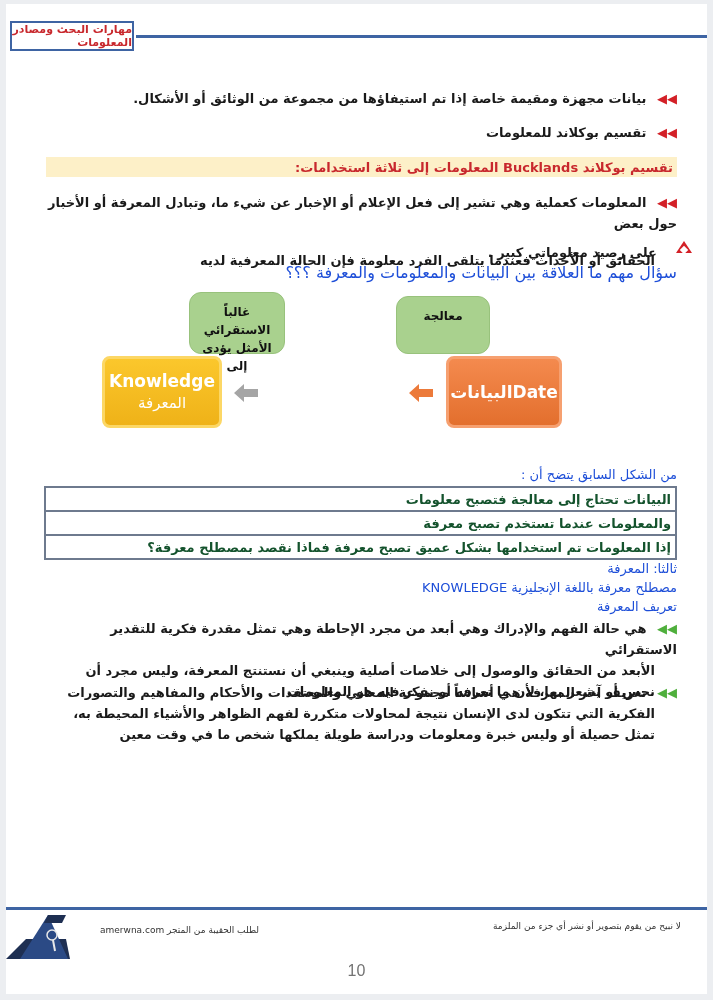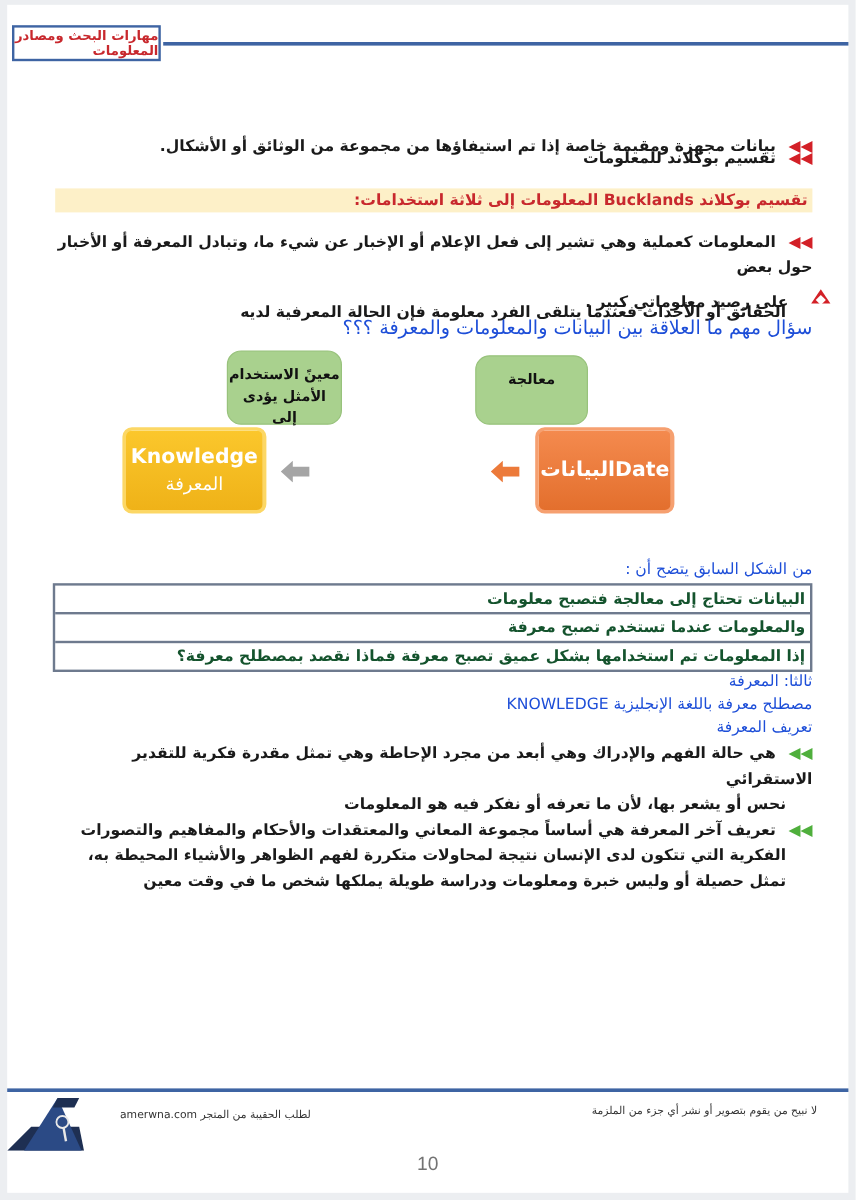--- a/index.html
+++ b/index.html
@@ -62,21 +62,21 @@
 </head>
 <body>
 
 <div class="page">
 
   <div class="hdr-line"></div>
   <div class="hdr-box">
     <span>مهارات البحث ومصادر المعلومات</span>
   </div>
 
-  <div class="txt rtl" style="top:108px;">
+  <div class="txt rtl" style="top:84px;">
     <span class="bul">◀◀</span>
     <span>بيانات مجهزة ومقيمة خاصة إذا تم استيفاؤها من مجموعة من الوثائق أو الأشكال.</span>
   </div>
   <div class="txt rtl" style="top:118px;">
     <span class="bul">◀◀</span>
     <span>تقسيم بوكلاند للمعلومات</span>
   </div>
 
   <div class="hl-bar rtl">
     <span>تقسيم بوكلاند Bucklands المعلومات إلى ثلاثة استخدامات:</span>
@@ -88,21 +88,21 @@
       <span>المعلومات كعملية وهي تشير إلى فعل الإعلام أو الإخبار عن شيء ما، وتبادل المعرفة أو الأخبار حول بعض</span>
     </div>
     <div style="padding-right:22px;margin-top:16px;">الحقائق أو الأحداث فعندما يتلقى الفرد معلومة فإن الحالة المعرفية لديه</div>
   </div>
   <div class="caret"></div>
   <div class="txt rtl" style="top:238px; right:50px; font-size:13px;">على رصيد معلوماتي كبير .</div>
 
   <div class="txt rtl red-title" style="top:257px; font-size:16px; line-height:24px;">سؤال مهم ما العلاقة بين البيانات والمعلومات والمعرفة ؟؟؟</div>
 
   <div class="dbox green" style="left:183px; top:288px; width:96px; height:62px;">
-    <div>معينً الاستخدام</div>
+    <div>غالباً الاستقرائي</div>
     <div>الأمثل يؤدى إلى</div>
   </div>
   <div class="dbox green" style="left:390px; top:292px; width:94px; height:58px;">
     <div>معالجة</div>
   </div>
 
   <div class="dbox yellow" style="left:96px; top:352px; width:120px; height:72px;">
     <div class="big">Knowledge</div>
     <div class="ar">المعرفة</div>
   </div>
@@ -125,20 +125,21 @@
 
   <div class="txt rtl red-title" style="top:554px; font-size:13px;">ثالثا: المعرفة</div>
   <div class="txt rtl red-title" style="top:573px; font-size:13px;">مصطلح معرفة باللغة الإنجليزية KNOWLEDGE</div>
   <div class="txt rtl red-title" style="top:592px; font-size:13px;">تعريف المعرفة</div>
 
   <div class="txt rtl" style="top:614px; left:40px;">
     <div>
       <span class="bul green">◀◀</span>
       <span>هي حالة الفهم والإدراك وهي أبعد من مجرد الإحاطة وهي تمثل مقدرة فكرية للتقدير الاستقرائي</span>
     </div>
+    <div style="padding-right:22px;">الأبعد من الحقائق والوصول إلى خلاصات أصلية وينبغي أن نستنتج المعرفة، وليس مجرد أن</div>
     <div style="padding-right:22px;">نحس أو يشعر بها، لأن ما تعرفه أو نفكر فيه هو المعلومات</div>
   </div>
 
   <div class="txt rtl" style="top:678px; left:40px;">
     <div>
       <span class="bul green">◀◀</span>
       <span>تعريف آخر المعرفة هي أساساً مجموعة المعاني والمعتقدات والأحكام والمفاهيم والتصورات</span>
     </div>
     <div style="padding-right:22px;">الفكرية التي تتكون لدى الإنسان نتيجة لمحاولات متكررة لفهم الظواهر والأشياء المحيطة به،</div>
     <div style="padding-right:22px;">تمثل حصيلة أو وليس خبرة ومعلومات ودراسة طويلة يملكها شخص ما في وقت معين</div>

